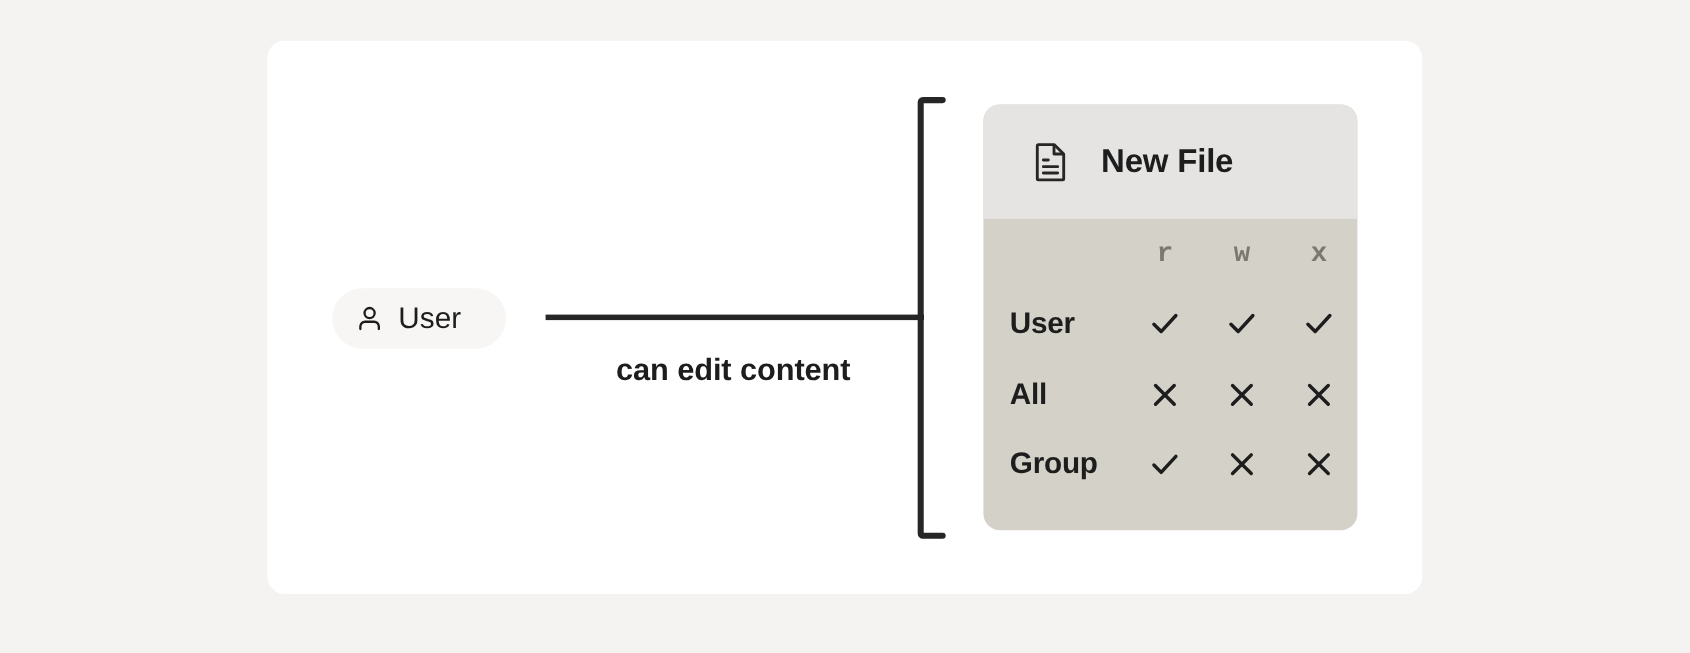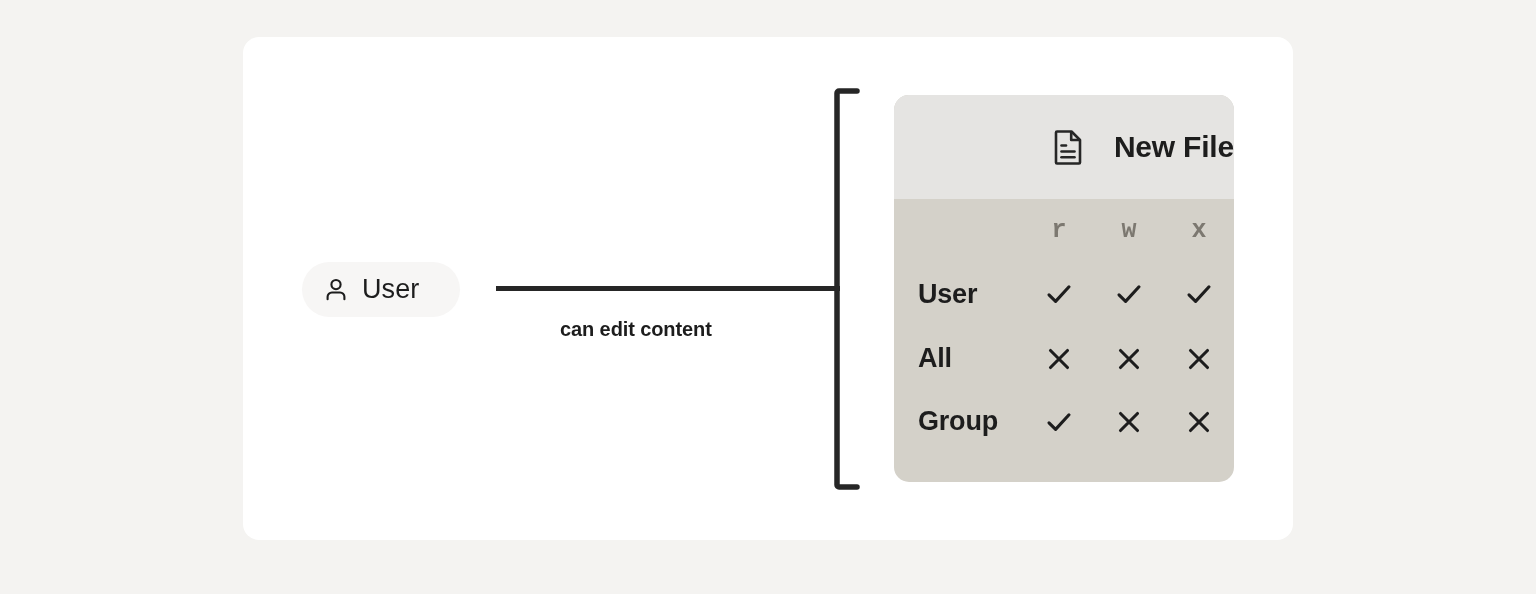--- a/index.html
+++ b/index.html
@@ -78,21 +78,21 @@
     width: 32px;
     height: 402px;
   }
 
   
   #edge-label {
     position: absolute;
     left: 560px;
     top: 315px;
     width: 320px;
-    font-size: 20px;
+    font-size: 28px;
     font-weight: bold;
     color: #1d1d1d;
     line-height: 1.48;
     letter-spacing: -0.1px;
   }
 
   
   #file-card {
     position: absolute;
     left: 894px;
@@ -103,21 +103,20 @@
     overflow: hidden;
     background: #d4d1c9;
   }
   #file-card-header {
     height: 104px;
     background: #e5e4e2;
     display: flex;
     align-items: center;
     padding-left: 42px;
     box-sizing: border-box;
-    justify-content: flex-end;
   }
   #file-card-header .doc-icon {
     width: 38px;
     height: 38px;
     flex: 0 0 auto;
     display: block;
   }
   #file-card-header .file-title {
     margin-left: 27px;
     font-size: 30px;

